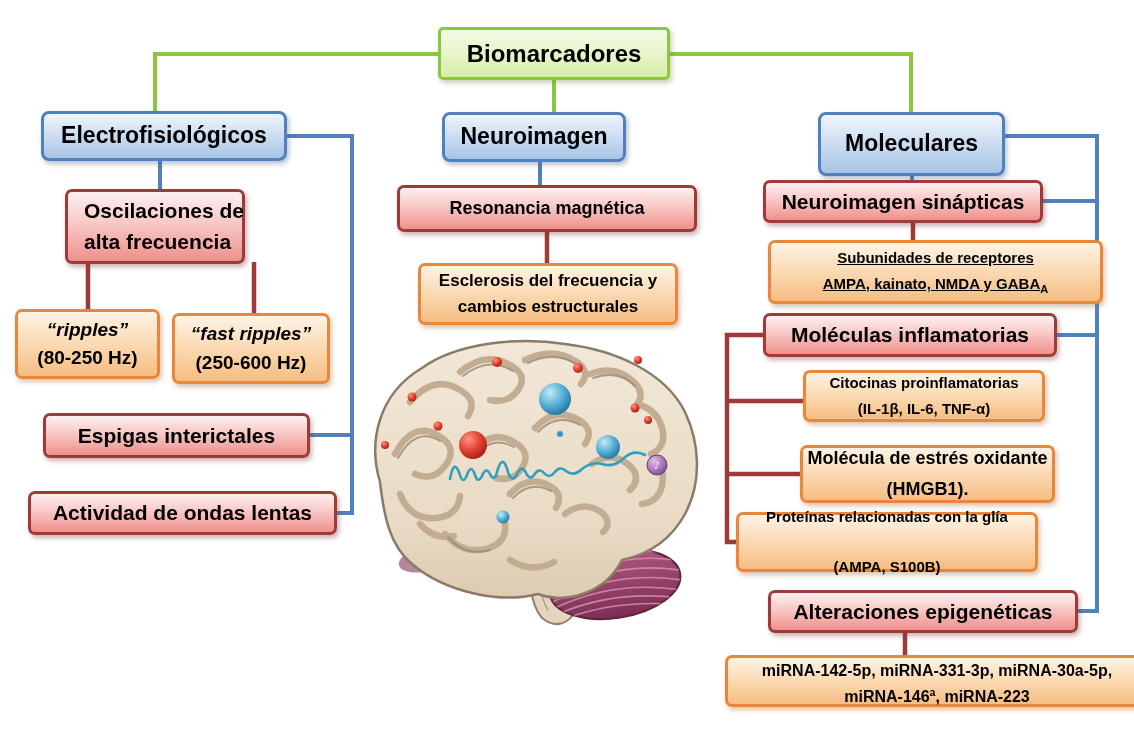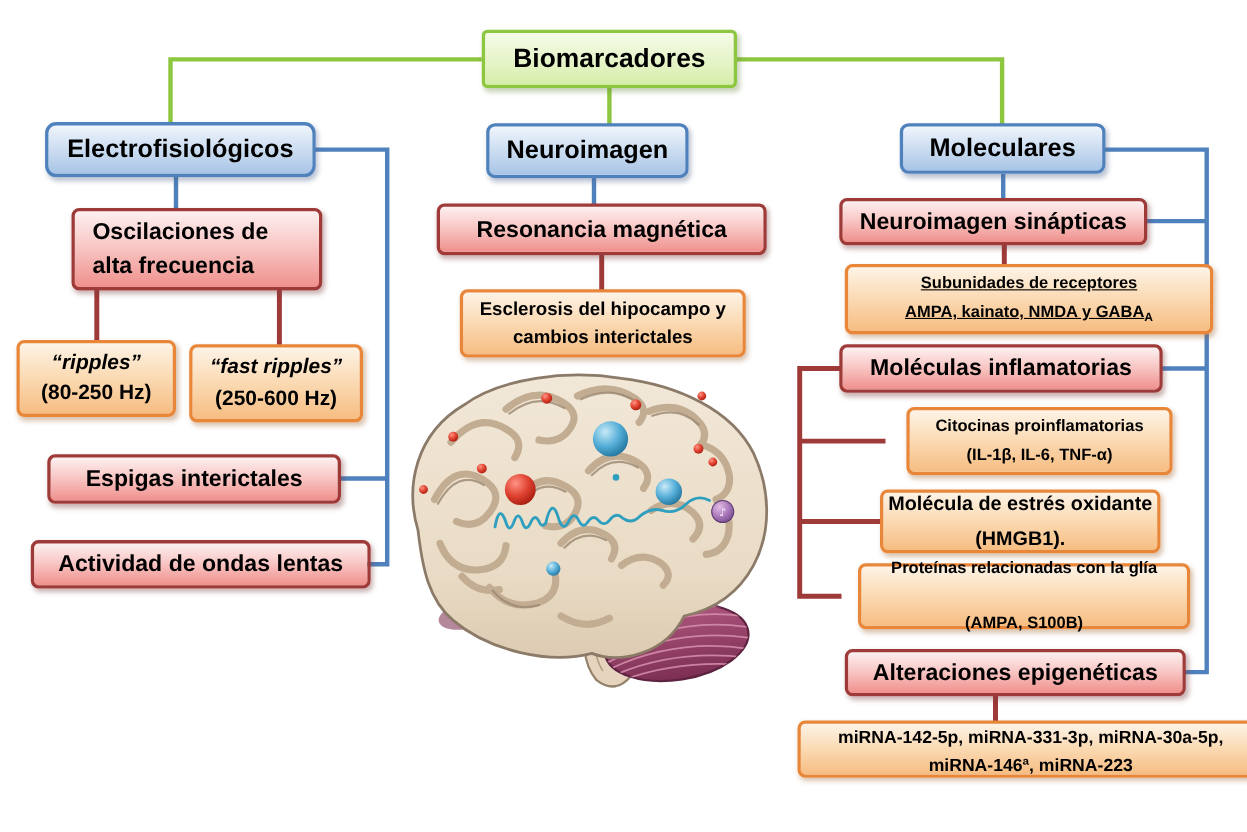--- a/index.html
+++ b/index.html
@@ -181,25 +181,25 @@
         <circle cx="307" cy="133" r="10" fill="url(#purpG)" stroke="#5e3a73" stroke-width="1"></circle>
         <text x="307" y="137" font-size="10" fill="#f3e6f7" text-anchor="middle" font-family="DejaVu Sans, sans-serif">♪</text>
       </g>
     </svg>
   </div>
 
   <div class="box green" style="left:438px;top:27px;width:232px;height:53px;font-size:24px;">
     <span class="ln">Biomarcadores</span>
   </div>
 
-  <div class="box blue" style="left:41px;top:111px;width:246px;height:50px;font-size:23px;border-radius:10px;">
+  <div class="box blue" style="left:41px;top:111px;width:246px;height:50px;font-size:23px;">
     <span class="ln">Electrofisiológicos</span>
   </div>
 
-  <div class="box red" style="left:65px;top:189px;width:228px;height:75px;font-size:21px;line-height:1.45;align-items:flex-start;padding-left:16px;justify-content:center;">
+  <div class="box red" style="left:65px;top:189px;width:180px;height:75px;font-size:21px;line-height:1.45;align-items:flex-start;padding-left:16px;justify-content:center;">
     <span class="ln">Oscilaciones de</span>
     <span class="ln">alta frecuencia</span>
   </div>
 
   <div class="box orange" style="left:15px;top:309px;width:145px;height:70px;font-size:19px;line-height:1.5;">
     <span class="ln italic">“ripples”</span>
     <span class="ln">(80-250 Hz)</span>
   </div>
 
   <div class="box orange" style="left:172px;top:313px;width:158px;height:71px;font-size:19px;line-height:1.5;">
@@ -212,57 +212,57 @@
   </div>
 
   <div class="box red" style="left:28px;top:491px;width:309px;height:44px;font-size:21px;">
     <span class="ln">Actividad de ondas lentas</span>
   </div>
 
   <div class="box blue" style="left:442px;top:112px;width:184px;height:50px;font-size:23px;">
     <span class="ln">Neuroimagen</span>
   </div>
 
-  <div class="box red" style="left:397px;top:185px;width:300px;height:47px;font-size:21px;">
+  <div class="box red" style="left:397px;top:185px;width:300px;height:47px;font-size:18px;">
     <span class="ln">Resonancia magnética</span>
   </div>
 
   <div class="box orange" style="left:418px;top:263px;width:260px;height:62px;font-size:17px;line-height:1.55;">
-    <span class="ln">Esclerosis del hipocampo y</span>
-    <span class="ln">cambios interictales</span>
-  </div>
-
-  <div class="box blue" style="left:818px;top:112px;width:187px;height:46px;font-size:23px;text-align:right;">
+    <span class="ln">Esclerosis del frecuencia y</span>
+    <span class="ln">cambios estructurales</span>
+  </div>
+
+  <div class="box blue" style="left:818px;top:112px;width:187px;height:64px;font-size:23px;text-align:right;">
     <span class="ln">Moleculares</span>
   </div>
 
   <div class="box red" style="left:763px;top:180px;width:280px;height:43px;font-size:21px;">
     <span class="ln">Neuroimagen sinápticas</span>
   </div>
 
   <div class="box orange" style="left:768px;top:240px;width:335px;height:64px;font-size:15px;line-height:1.7;text-decoration:underline;">
     <span class="ln">Subunidades de receptores</span>
     <span class="ln"><span>AMPA, kainato, NMDA  y GABA</span><sub class="gaba">A</sub></span>
   </div>
 
   <div class="box red" style="left:763px;top:313px;width:294px;height:44px;font-size:21px;">
     <span class="ln">Moléculas inflamatorias</span>
   </div>
 
-  <div class="box orange" style="left:803px;top:370px;width:242px;height:62px;font-size:15px;line-height:1.75;margin-left:21px;">
+  <div class="box orange" style="left:803px;top:370px;width:242px;height:52px;font-size:15px;line-height:1.75;">
     <span class="ln">Citocinas proinflamatorias</span>
     <span class="ln">(IL-1β, IL-6,  TNF-α)</span>
   </div>
 
   <div class="box orange" style="left:800px;top:445px;width:255px;height:58px;font-size:18px;line-height:1.75;">
     <span class="ln">Molécula de estrés  oxidante</span>
     <span class="ln">(HMGB1).</span>
   </div>
 
-  <div class="box orange" style="left:780px;top:512px;width:302px;height:60px;font-size:15px;line-height:1.75;gap:24px;">
+  <div class="box orange" style="left:736px;top:512px;width:302px;height:60px;font-size:15px;line-height:1.75;gap:24px;">
     <span class="ln">Proteínas relacionadas con la glía</span>
     <span class="ln">(AMPA, S100B)</span>
   </div>
 
   <div class="box red" style="left:768px;top:590px;width:310px;height:43px;font-size:21px;">
     <span class="ln">Alteraciones epigenéticas</span>
   </div>
 
   <div class="box orange" style="left:725px;top:655px;width:424px;height:52px;font-size:16px;line-height:1.65;justify-content:space-between;">
     <span class="ln">miRNA-142-5p,  miRNA-331-3p,  miRNA-30a-5p,</span>

